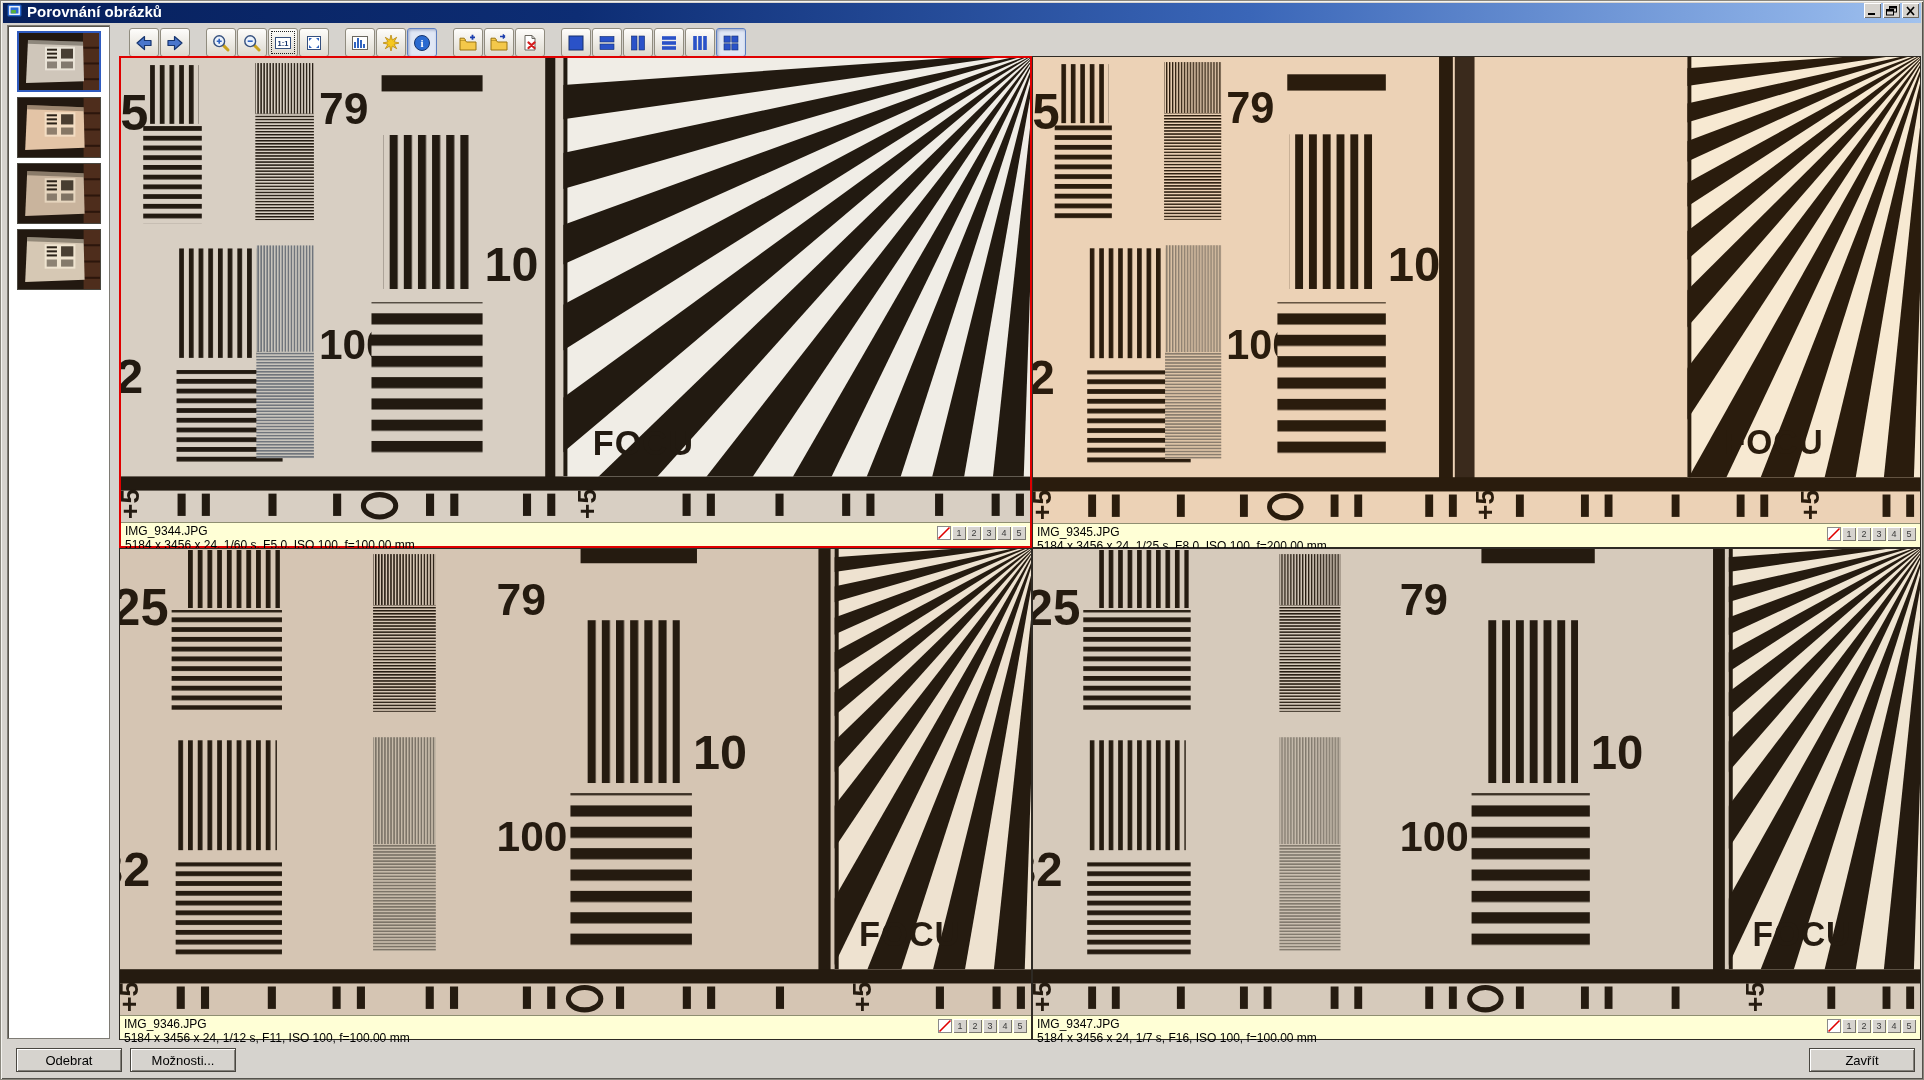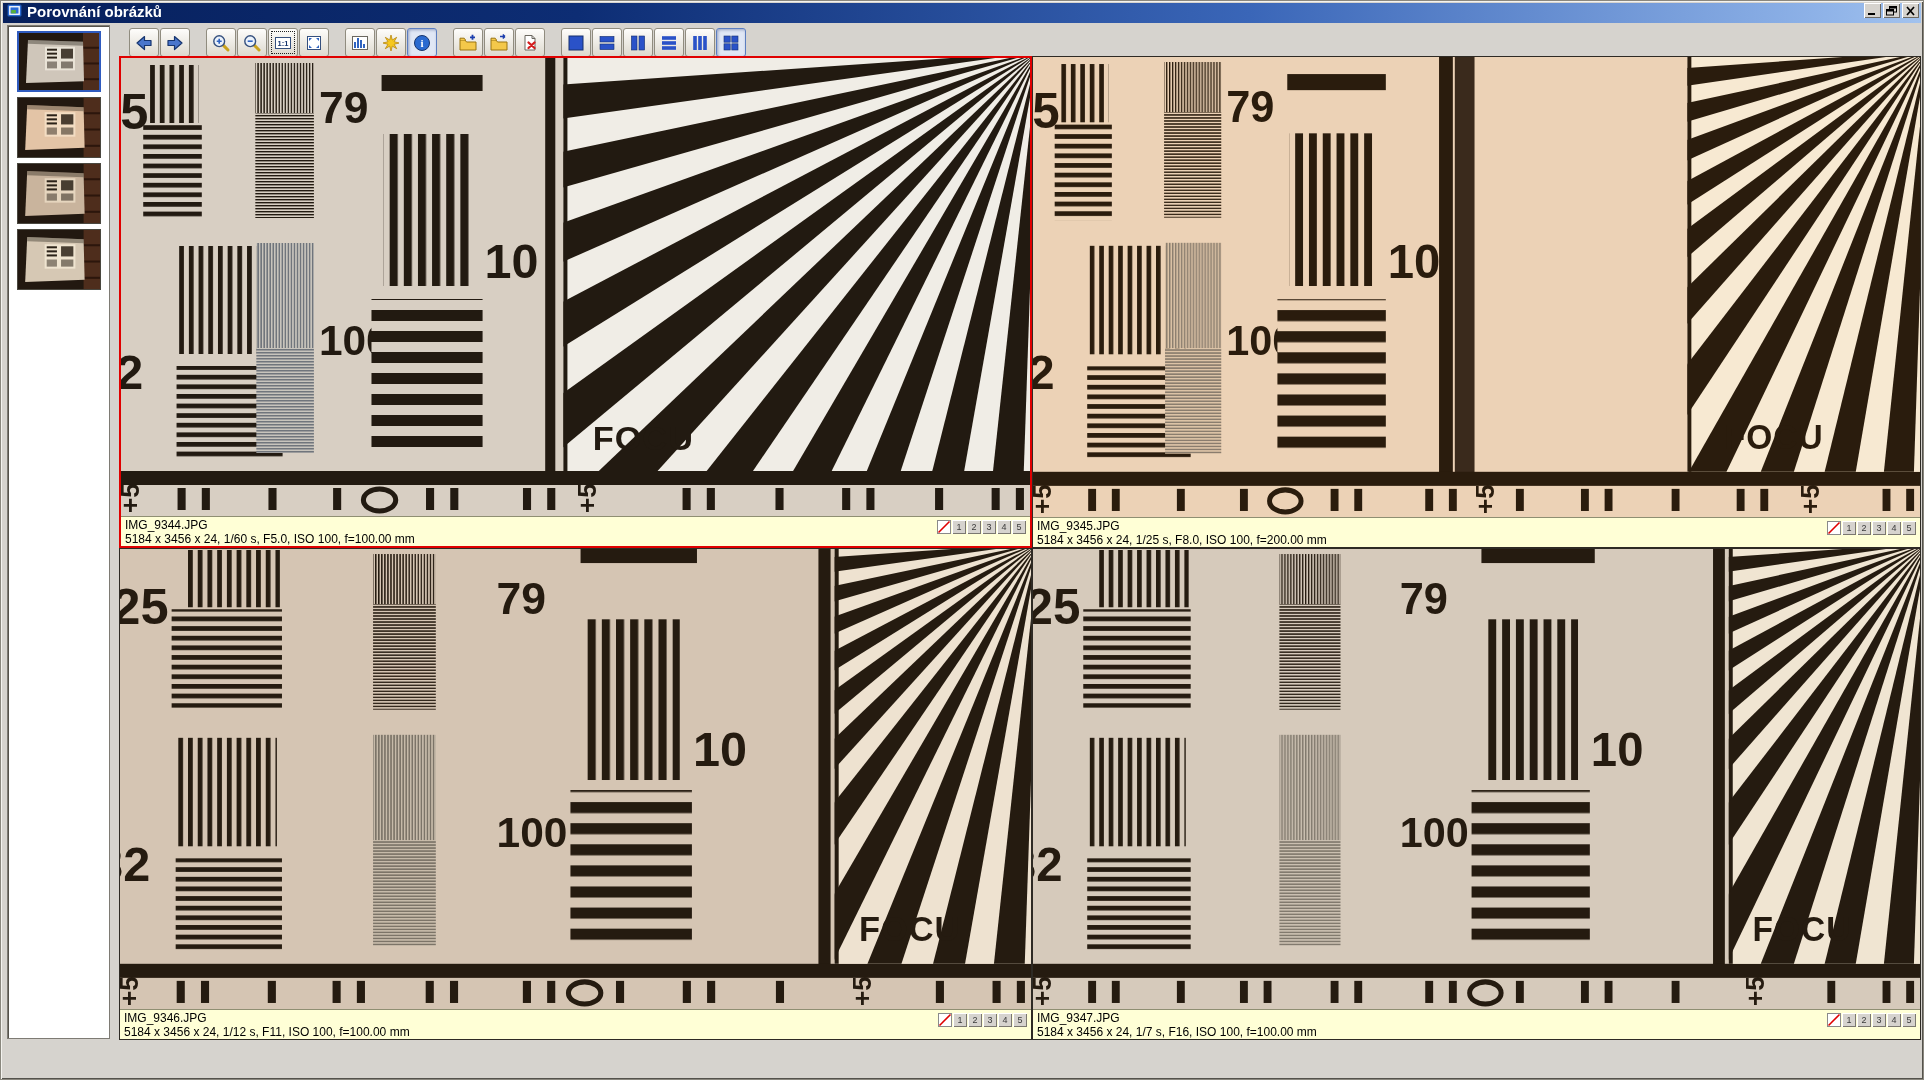--- a/index.html
+++ b/index.html
@@ -47,21 +47,21 @@
   
   .grid{
     position:absolute;left:118px;top:55px;right:2px;bottom:39px;
     display:grid;grid-template-columns:913px 1fr;grid-template-rows:1fr 1fr;
   }
   .pane{display:flex;flex-direction:column;border:1px solid #2e2a24;background:#000;min-width:0;min-height:0;}
   .pane.sel{border:2px solid #e00000;}
   .imgarea{flex:1 1 auto;min-height:0;overflow:hidden;}
   .imgarea svg{width:100%;height:100%;display:block;}
   .infobar{
-    height:30px;flex:0 0 auto;background:#ffffd6;border-top:1px solid #8f8f72;
+    height:24px;flex:0 0 auto;background:#ffffd6;border-top:1px solid #8f8f72;
     display:flex;align-items:flex-start;padding:1px 4px 0 4px;color:#000;
   }
   .infotext{font-size:12px;line-height:14px;white-space:nowrap;overflow:hidden;}
   .pagebtns{margin-left:auto;display:flex;gap:1px;padding-top:2px;align-items:center;}
   .pgbtn{
     width:14px;height:14px;padding:0;font-size:9px;color:#3a3a3a;
     background:#d6d3ce;border:none;font-family:"Liberation Sans",sans-serif;
     box-shadow:inset 1px 1px 0 #fff, inset -1px -1px 0 #7a7770;
     display:inline-flex;align-items:center;justify-content:center;
   }
@@ -809,13 +809,18 @@
       <button class="pgbtn">1</button>
             <button class="pgbtn">2</button>
             <button class="pgbtn">3</button>
             <button class="pgbtn">4</button>
             <button class="pgbtn">5</button>
           </div>
     </div>
   </div>
 </div>
 
+  <div class="footer">
+    <button class="fbtn" style="left:13px">Odebrat</button>
+    <button class="fbtn" style="left:127px">Možnosti...</button>
+    <button class="fbtn" style="right:6px">Zavřít</button>
+  </div>
 </div>
 
 </body></html>

